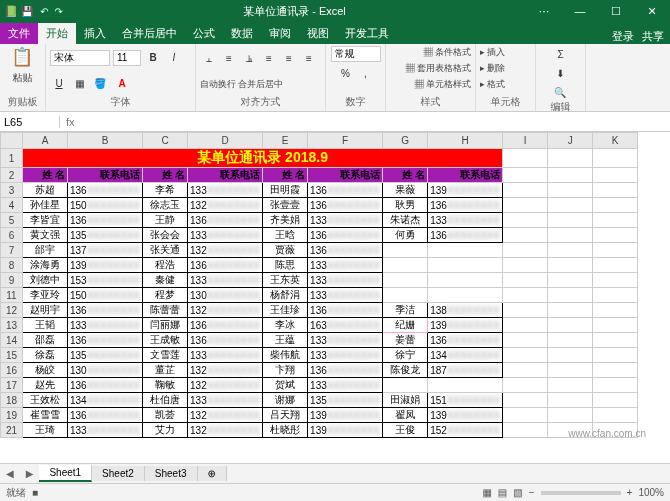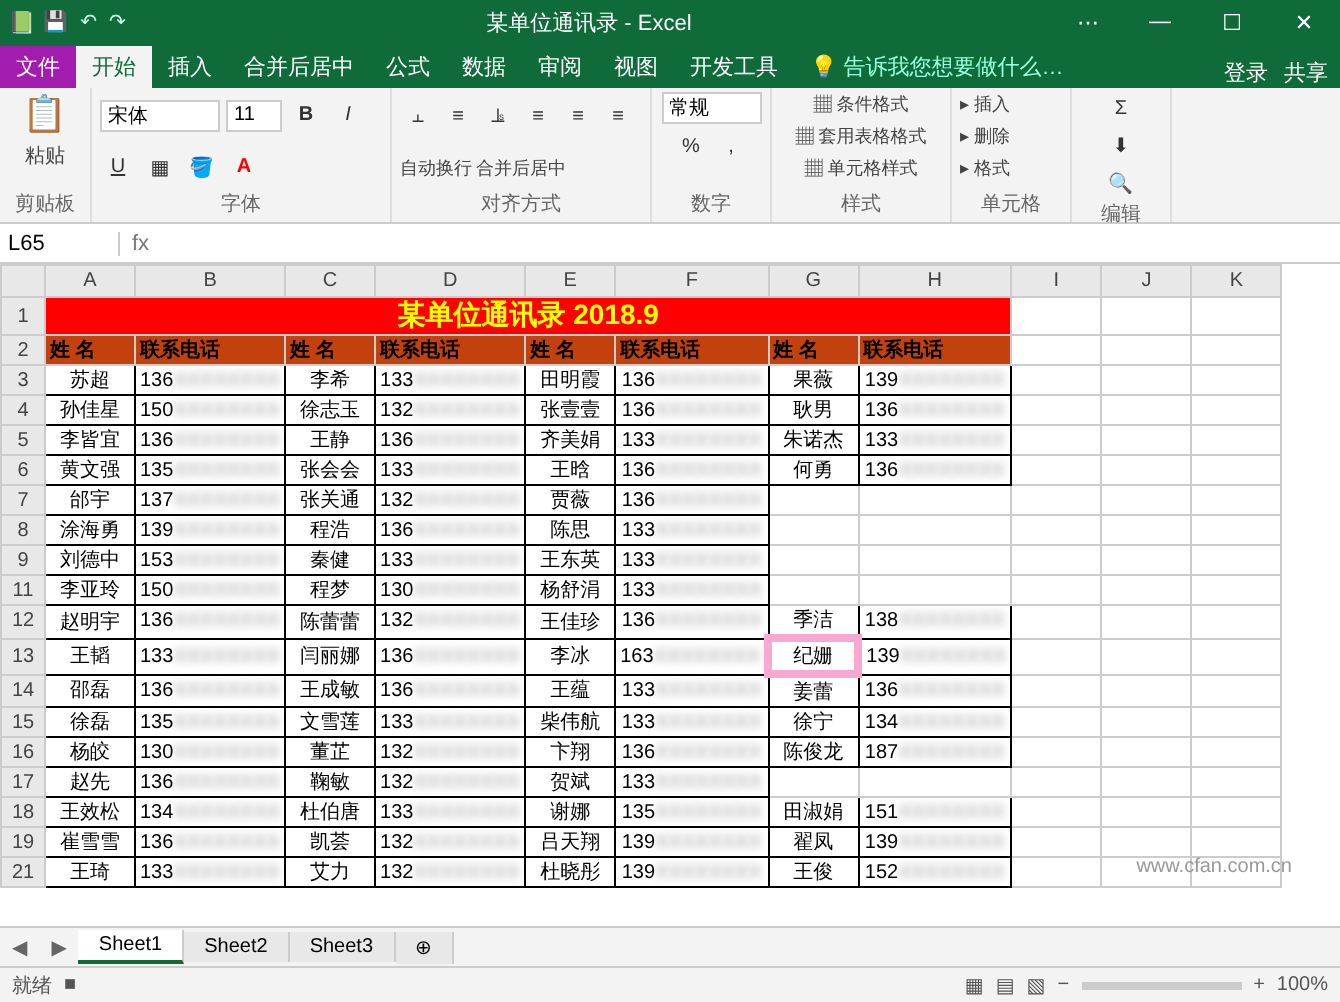--- a/index.html
+++ b/index.html
@@ -27,21 +27,21 @@
 .namebox .fx{padding:0 6px;color:#777}
 .namebox .fml{flex:1;padding:0 4px}
 .sheet{flex:1;overflow:auto;background:#fff;position:relative}
 table{border-collapse:collapse;font-size:10px;table-layout:fixed}
 th,td{border:1px solid #ccc;padding:0 2px;height:15px;white-space:nowrap;overflow:hidden}
 th{background:#e8e8e8;font-weight:normal;color:#444;text-align:center}
 .rowh{background:#e8e8e8;width:22px;text-align:center;color:#444}
 .colh{height:16px}
 .redtitle{background:red;color:#ff0;font-weight:bold;text-align:center;font-size:14px;height:18px}
 .datacell{background:#fff;text-align:center;font-size:10px}
-.hdr{background:#c2410c;text-align:left;font-weight:bold;font-size:10px}
+.hdr{background:#a21caf;text-align:right;font-weight:bold;font-size:10px}
 .blur{color:transparent;text-shadow:0 0 4px #999}
 .sheettabs{height:20px;background:#f3f3f3;border-top:1px solid #ccc;display:flex;align-items:center;font-size:10px}
 .sheettabs .nav{padding:0 6px;color:#666;cursor:pointer}
 .stab{padding:2px 10px;border-right:1px solid #ccc;cursor:pointer;background:#e8e8e8}
 .stab.active{background:#fff;border-bottom:2px solid #0f6b3a}
 .status{height:18px;background:#f3f3f3;border-top:1px solid #ccc;display:flex;align-items:center;font-size:10px;padding:0 6px;color:#555}
 .status .r{margin-left:auto;display:flex;align-items:center;gap:6px}
 .zoom{width:80px;height:4px;background:#ccc;position:relative}
 .watermark{position:absolute;right:24px;bottom:24px;color:#999;font-size:10px}
 </style>
@@ -70,21 +70,20 @@
   <div class="tabs">
     <div class="tab" style="background:#a21caf">文件</div>
     <div class="tab active">开始</div>
     <div class="tab">插入</div>
     <div class="tab">合并后居中</div>
     <div class="tab">公式</div>
     <div class="tab">数据</div>
     <div class="tab">审阅</div>
     <div class="tab">视图</div>
     <div class="tab">开发工具</div>
-    <div class="tab" style="color:#9fd"><span>💡 </span><span>告诉我您想要做什么…</span></div>
     <div class="r">
       <span>登录</span>
       <span>共享</span>
     </div>
   </div>
 
   <div class="ribbon">
     <div class="grp" style="width:46px">
       <div class="body" style="flex-direction:column">
         <div style="font-size:18px">📋</div>
@@ -130,21 +129,21 @@
       <div class="body" style="flex-direction:column">
         <input class="fontbox" style="width: 50px;" value="常规">
         <div style="display:flex;gap:2px">
           <span class="iconbtn">%</span>
           <span class="iconbtn">,</span>
         </div>
       </div>
       <div class="lbl">数字</div>
     </div>
     <div class="grp" style="width:90px">
-      <div class="body" style="flex-direction:column;align-items:center;font-size:9px">
+      <div class="body" style="flex-direction:column;align-items:flex-end;font-size:9px">
         <span>▦ <span>条件格式</span></span>
         <span>▦ <span>套用表格格式</span></span>
         <span>▦ <span>单元格样式</span></span>
       </div>
       <div class="lbl">样式</div>
     </div>
     <div class="grp" style="width:60px">
       <div class="body" style="flex-direction:column;align-items:flex-start;font-size:9px">
         <span>▸ <span>插入</span></span>
         <span>▸ <span>删除</span></span>
@@ -333,21 +332,21 @@
             <td></td>
           </tr>
           <tr>
             <th class="rowh">13</th>
             <td class="datacell" style="border:1px solid #000">王韬</td>
             <td class="datacell" style="border:1px solid #000">133<span class="blur">XXXXXXXX</span></td>
             <td class="datacell" style="border:1px solid #000">闫丽娜</td>
             <td class="datacell" style="border:1px solid #000">136<span class="blur">XXXXXXXX</span></td>
             <td class="datacell" style="border:1px solid #000">李冰</td>
             <td class="datacell" style="border:1px solid #000">163<span class="blur">XXXXXXXX</span></td>
-            <td class="datacell" style="border:4px solid #f9a8d4">纪姗</td>
+            <td class="datacell" style="border:1px solid #f9a8d4">纪姗</td>
             <td class="datacell" style="border:1px solid #000">139<span class="blur">XXXXXXXX</span></td>
             <td></td>
             <td></td>
             <td></td>
           </tr>
           <tr>
             <th class="rowh">14</th>
             <td class="datacell" style="border:1px solid #000">邵磊</td>
             <td class="datacell" style="border:1px solid #000">136<span class="blur">XXXXXXXX</span></td>
             <td class="datacell" style="border:1px solid #000">王成敏</td>

